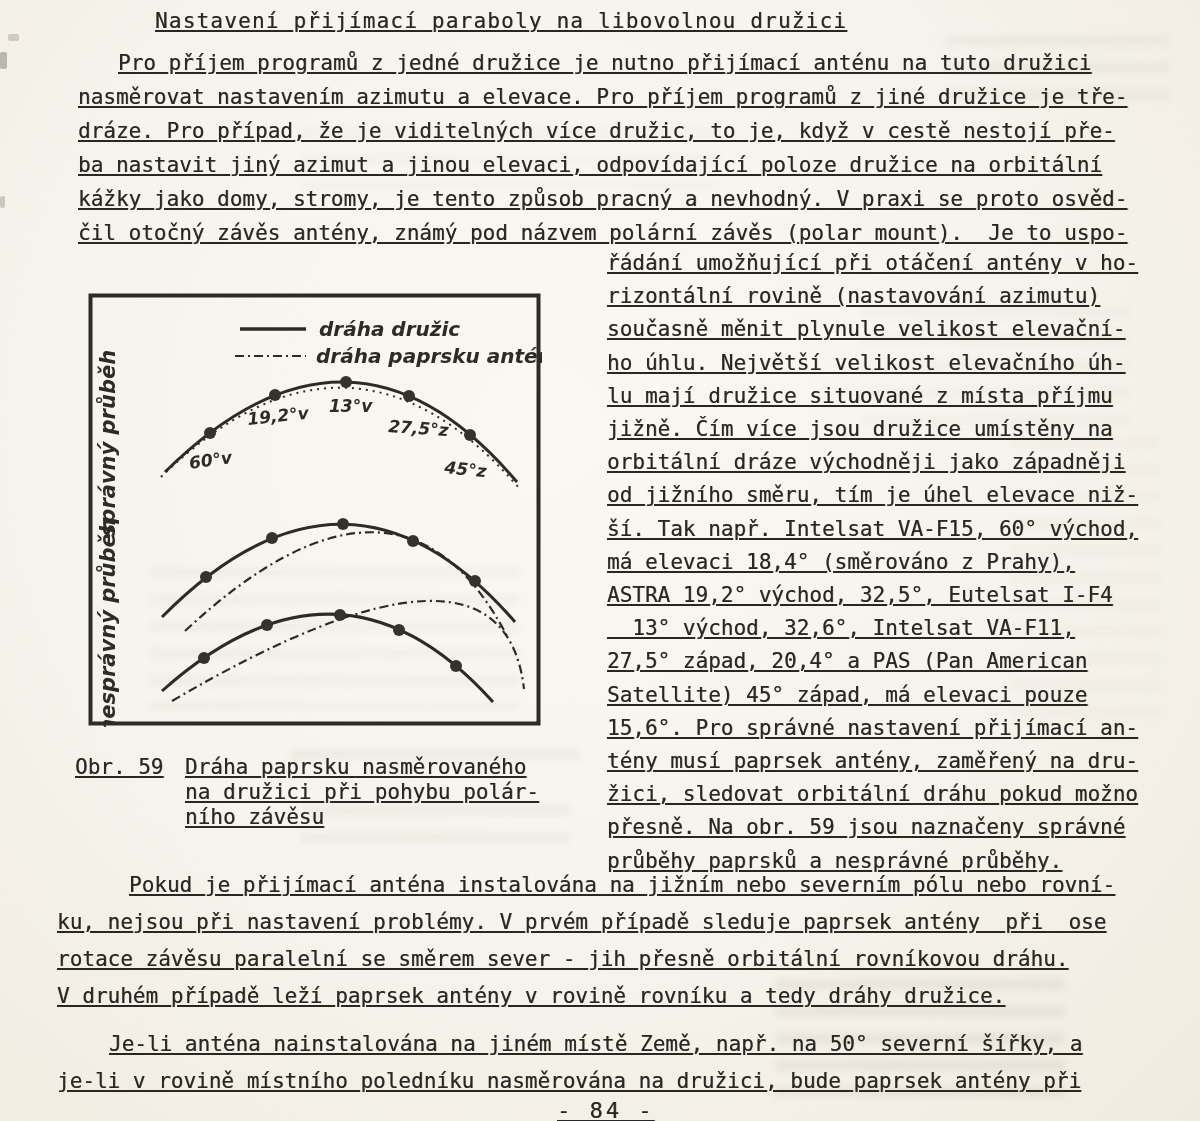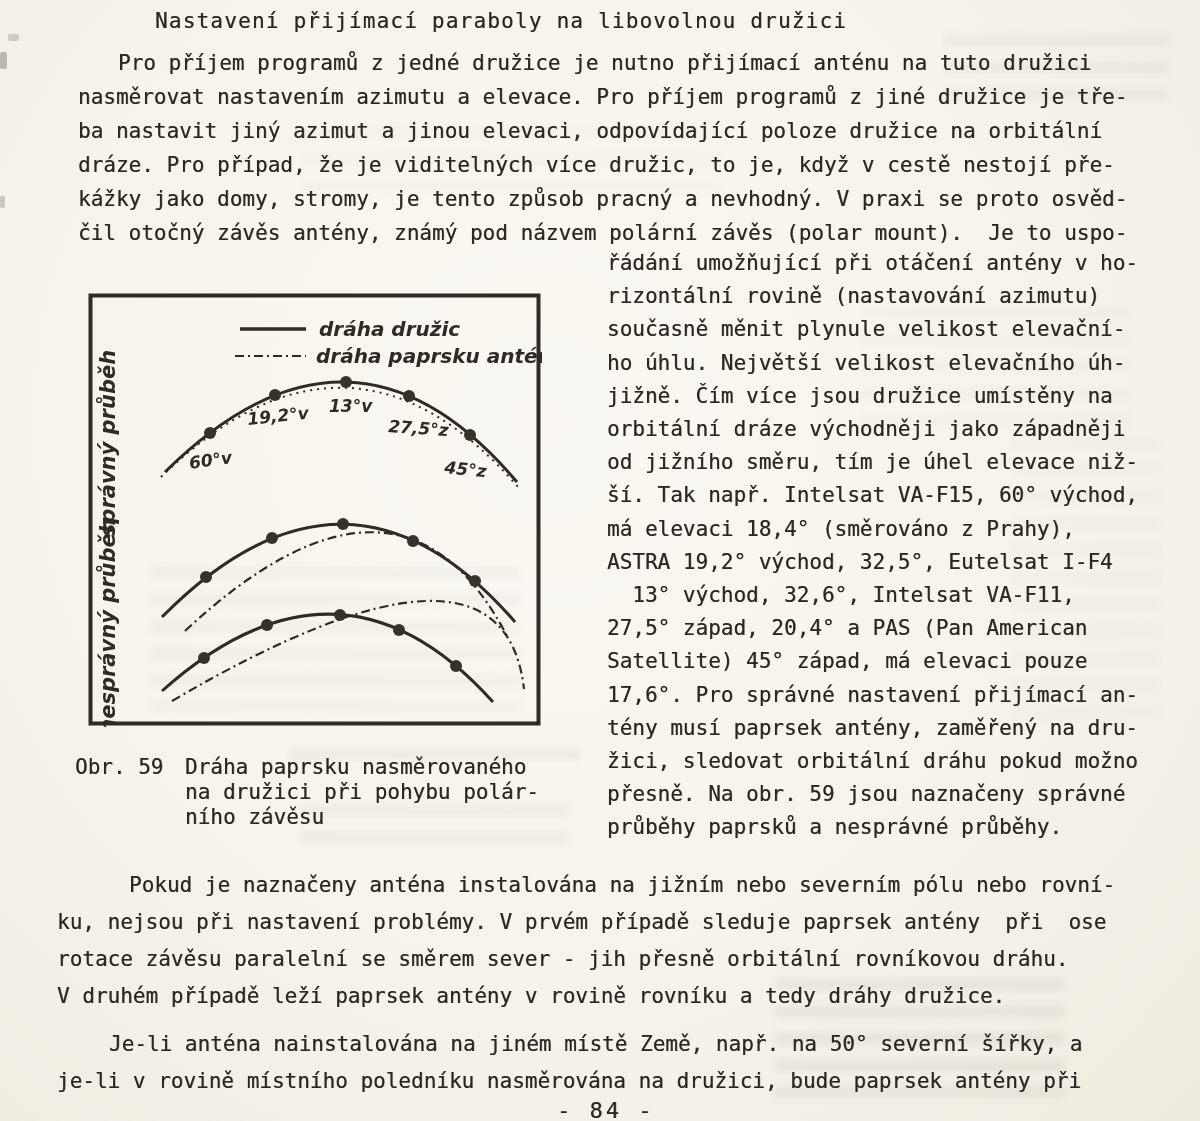--- a/index.html
+++ b/index.html
@@ -7,21 +7,21 @@
     width:1200px;height:1121px;overflow:hidden;position:relative;
     background:#f5f2ea;
     font-family:"DejaVu Sans Mono","Liberation Mono",monospace;
   }
   .page{
     position:absolute;inset:0;
     background:
       radial-gradient(ellipse at 45% 38%, #faf8f2 0%, #f6f3ec 55%, #efebe0 100%);
   }
   
-  .tw{color:#2a2722;font-size:21px;text-shadow:0.45px 0 0 rgba(42,39,34,.55);}
+  .tw{color:#2a2722;font-size:21px;text-shadow:0.45px 0 0 rgba(42,39,34,.55);text-decoration:underline;}
   .tline{white-space:pre;}
   .title{position:absolute;left:155px;top:9px;letter-spacing:1.2px;}
   .para{position:absolute;line-height:34px;}
   .para1{left:78px;top:46px;}
   .para1 .tline:first-child{margin-left:40px;}
   .col-right{position:absolute;left:607px;top:247px;line-height:33.2px;}
   .para2{left:57px;top:867px;line-height:37px;}
   .para2 .tline:first-child{margin-left:72px;}
   .para3{left:57px;top:1026px;line-height:37px;}
   .para3 .tline:first-child{margin-left:52px;}
@@ -55,41 +55,42 @@
   <div class="bleed" style="left:775px;top:972px;width:290px;height:125px;opacity:.16"></div>
   <div class="mark" style="left:0;top:52px;width:7px;height:17px;opacity:.55"></div>
   <div class="mark" style="left:0;top:196px;width:5px;height:12px;opacity:.4"></div>
   <div class="mark" style="left:8px;top:34px;width:11px;height:7px;opacity:.35"></div>
 
   <div class="tw title">Nastavení přijímací paraboly na libovolnou družici</div>
 
   <div class="tw para para1">
       <div class="tline">Pro příjem programů z jedné družice je nutno přijímací anténu na tuto družici</div>
       <div class="tline">nasměrovat nastavením azimutu a elevace. Pro příjem programů z jiné družice je tře-</div>
+      <div class="tline">dráze. Pro případ, že je viditelných více družic, to je, když v cestě nestojí pře-</div>
       <div class="tline">ba nastavit jiný azimut a jinou elevaci, odpovídající poloze družice na orbitální</div>
-      <div class="tline">dráze. Pro případ, že je viditelných více družic, to je, když v cestě nestojí pře-</div>
       <div class="tline">kážky jako domy, stromy, je tento způsob pracný a nevhodný. V praxi se proto osvěd-</div>
       <div class="tline">čil otočný závěs antény, známý pod názvem polární závěs (polar mount).  Je to uspo-</div>
     </div>
 
   <div class="tw col-right">
       <div class="tline">řádání umožňující při otáčení antény v ho-</div>
       <div class="tline">rizontální rovině (nastavování azimutu)</div>
       <div class="tline">současně měnit plynule velikost elevační-</div>
       <div class="tline">ho úhlu. Největší velikost elevačního úh-</div>
+      <div class="tline">lu mají družice situované z místa příjmu</div>
       <div class="tline">jižně. Čím více jsou družice umístěny na</div>
       <div class="tline">orbitální dráze východněji jako západněji</div>
       <div class="tline">od jižního směru, tím je úhel elevace niž-</div>
       <div class="tline">ší. Tak např. Intelsat VA-F15, 60° východ,</div>
       <div class="tline">má elevaci 18,4° (směrováno z Prahy),</div>
       <div class="tline">ASTRA 19,2° východ, 32,5°, Eutelsat I-F4</div>
       <div class="tline">  13° východ, 32,6°, Intelsat VA-F11,</div>
       <div class="tline">27,5° západ, 20,4° a PAS (Pan American</div>
       <div class="tline">Satellite) 45° západ, má elevaci pouze</div>
-      <div class="tline">17,6°. Pro správné nastavení přijímací an-</div>
+      <div class="tline">15,6°. Pro správné nastavení přijímací an-</div>
       <div class="tline">tény musí paprsek antény, zaměřený na dru-</div>
       <div class="tline">žici, sledovat orbitální dráhu pokud možno</div>
       <div class="tline">přesně. Na obr. 59 jsou naznačeny správné</div>
       <div class="tline">průběhy paprsků a nesprávné průběhy.</div>
     </div>
 
   <svg class="figure-svg" width="454" height="434" viewBox="0 0 454 434">
 
     <rect x="2.5" y="2.5" width="448" height="428" fill="none" stroke="#2e2b26" stroke-width="4"></rect>
 
@@ -140,21 +141,21 @@
   </svg>
 
   <div class="tw caption-label">Obr. 59</div>
   <div class="tw caption-lines">
       <div class="tline">Dráha paprsku nasměrovaného</div>
       <div class="tline">na družici při pohybu polár-</div>
       <div class="tline">ního závěsu</div>
     </div>
 
   <div class="tw para para2">
-      <div class="tline">Pokud je naznačeny anténa instalována na jižním nebo severním pólu nebo rovní-</div>
+      <div class="tline">Pokud je přijímací anténa instalována na jižním nebo severním pólu nebo rovní-</div>
       <div class="tline">ku, nejsou při nastavení problémy. V prvém případě sleduje paprsek antény  při  ose</div>
       <div class="tline">rotace závěsu paralelní se směrem sever - jih přesně orbitální rovníkovou dráhu.</div>
       <div class="tline">V druhém případě leží paprsek antény v rovině rovníku a tedy dráhy družice.</div>
     </div>
   <div class="tw para para3">
       <div class="tline">Je-li anténa nainstalována na jiném místě Země, např. na 50° severní šířky, a</div>
       <div class="tline">je-li v rovině místního poledníku nasměrována na družici, bude paprsek antény při</div>
     </div>
 
   <div class="tw pagenum">- 84 -</div>

